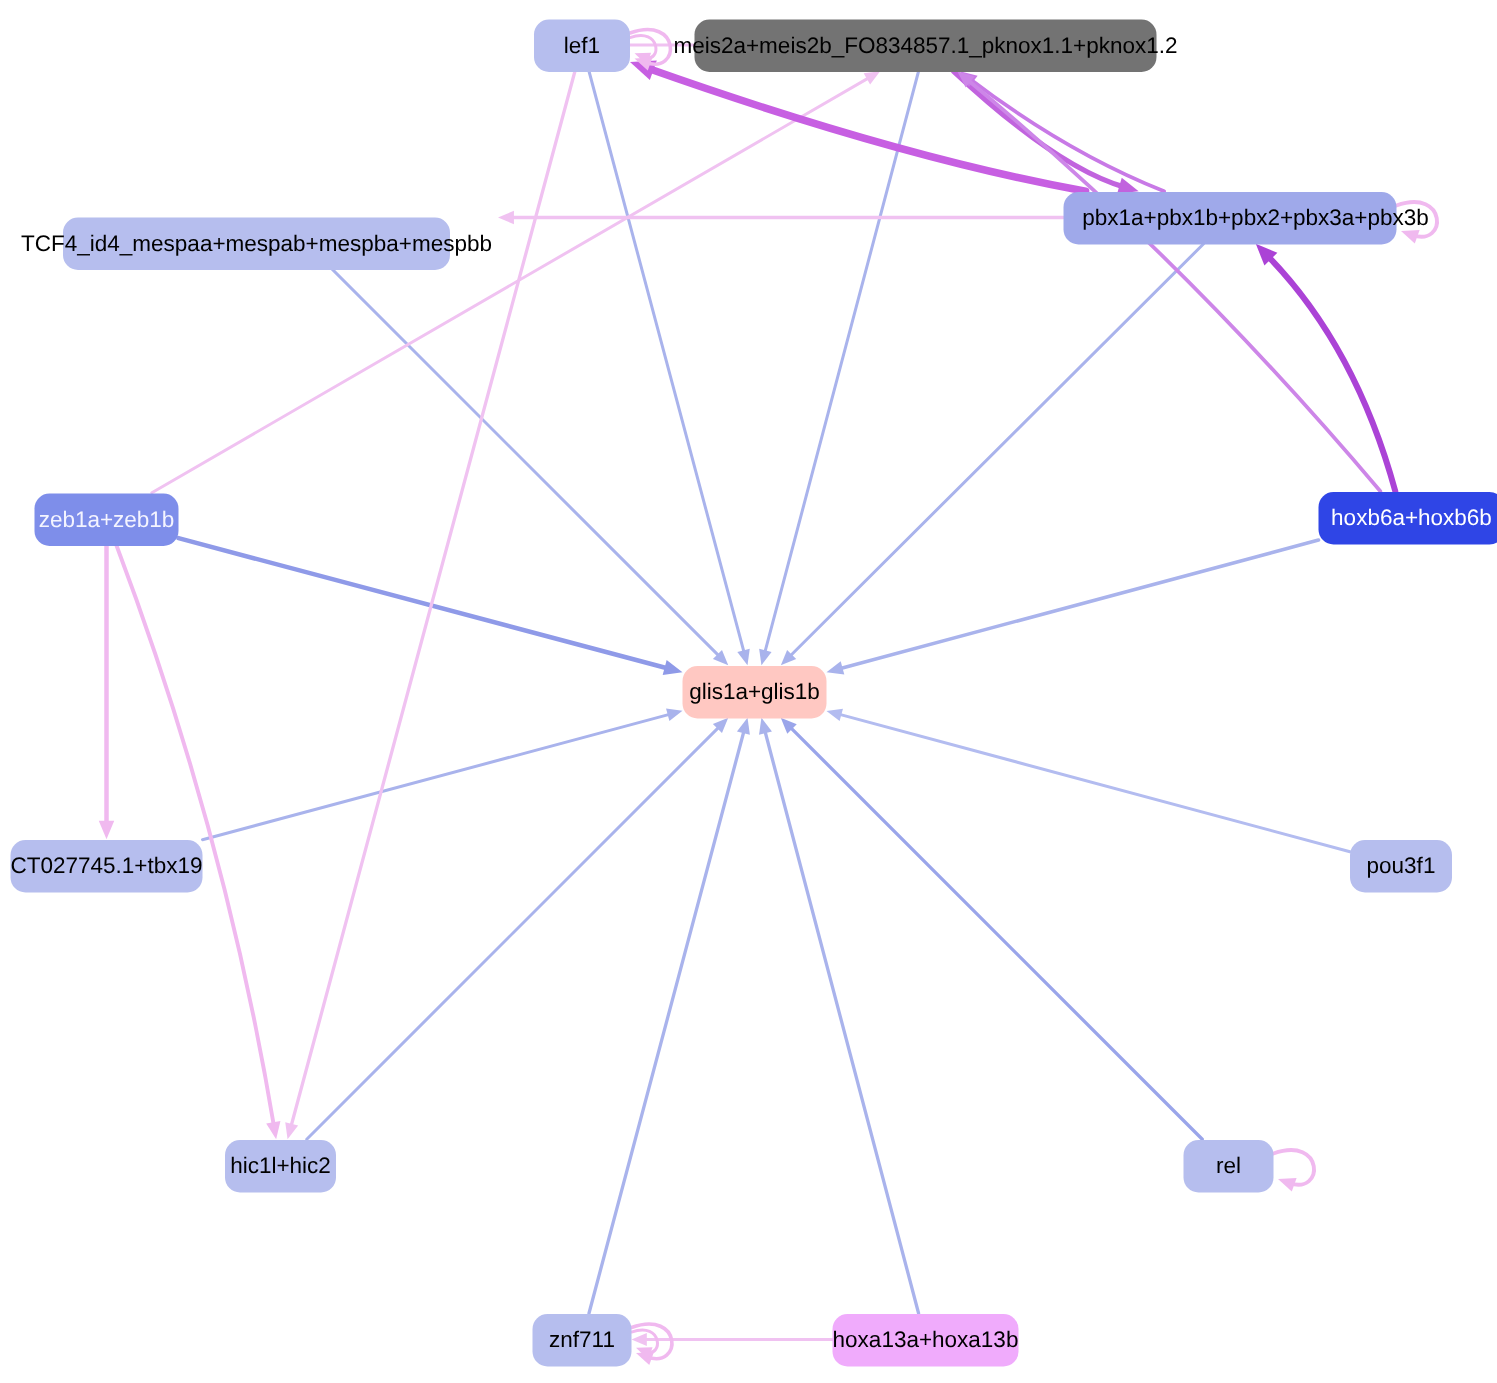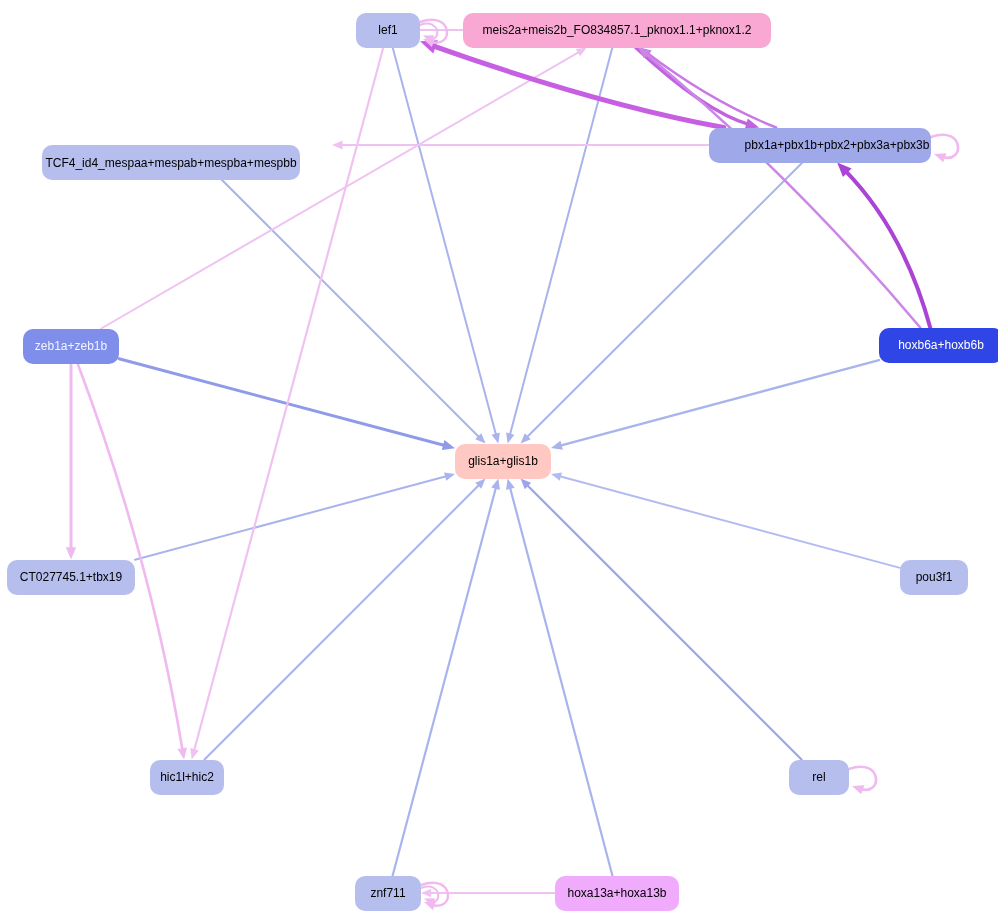--- a/index.html
+++ b/index.html
@@ -9,21 +9,21 @@
     background:#ffffff;
     font-family:"Liberation Sans", sans-serif;
     overflow:hidden;
   }
   #edge-layer{position:absolute;left:0;top:0;width:998px;height:922px;}
   #node-layer{position:absolute;left:0;top:0;width:998px;height:922px;pointer-events:none;}
   .node{
     position:absolute;
     display:flex;align-items:center;justify-content:center;
     border-radius:10px;
-    font-size:12px;
+    font-size:15px;
     line-height:1;
     white-space:nowrap;
     box-sizing:border-box;
     padding:0 10px;
     pointer-events:auto;
     cursor:default;
   }
 </style>
 </head>
 <body>
@@ -88,21 +88,21 @@
       <polygon points="852,786 864.409803429991,785.2962436011067 861.1906404964392,794.3684300502073" fill="#f0b9ef"></polygon>
       <path d="M 421 885 C 455 873 455 913 431.28308161707906 904.5843192834797" fill="none" stroke="#f0b9ef" stroke-width="2.4" stroke-linecap="round"></path>
       <polygon points="424,902 435.9549938802008,901.3220357204378 432.85381074002515,910.0617336609326" fill="#f0b9ef"></polygon>
       <path d="M 421 888.04 C 442.08 880.6 442.08 905.4 430.6805186224101 901.0999743918604" fill="none" stroke="#f0b9ef" stroke-width="2" stroke-linecap="round"></path>
       <polygon points="424,898.58 435.0555826671306,898.1716522434974 432.03161339689814,906.1882745903895" fill="#f0b9ef"></polygon>
     </svg>
   <div id="node-layer">
       <div class="node" style="left: 356px; top: 12.5px; width: 64px; height: 35px; background: rgb(182, 190, 238);">
         <span style="color: rgb(0, 0, 0);">lef1</span>
       </div>
-      <div class="node" style="left: 463px; top: 12.5px; width: 308px; height: 35px; background: #f9a8d4;">
+      <div class="node" style="left: 463px; top: 12.5px; width: 308px; height: 35px; background: #737373;">
         <span style="color: rgb(0, 0, 0);">meis2a+meis2b_FO834857.1_pknox1.1+pknox1.2</span>
       </div>
       <div class="node" style="left: 42px; top: 145px; width: 258px; height: 35px; background: rgb(182, 190, 238);">
         <span style="color: rgb(0, 0, 0);">TCF4_id4_mespaa+mespab+mespba+mespbb</span>
       </div>
       <div class="node" style="left: 709px; top: 127.5px; width: 222px; height: 35px; background: rgb(159, 169, 234); padding-left: 44px;">
         <span style="color: rgb(0, 0, 0);">pbx1a+pbx1b+pbx2+pbx3a+pbx3b</span>
       </div>
       <div class="node" style="left: 23px; top: 328.5px; width: 96px; height: 35px; background: rgb(126, 142, 234);">
         <span style="color: rgb(244, 244, 255);">zeb1a+zeb1b</span>

